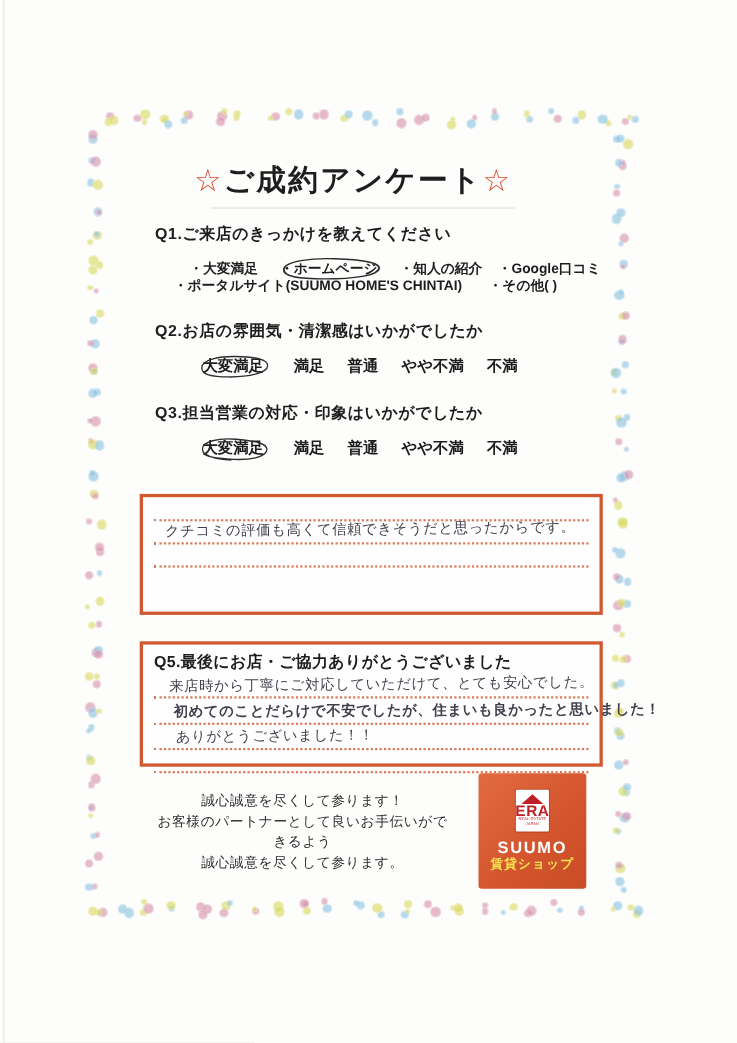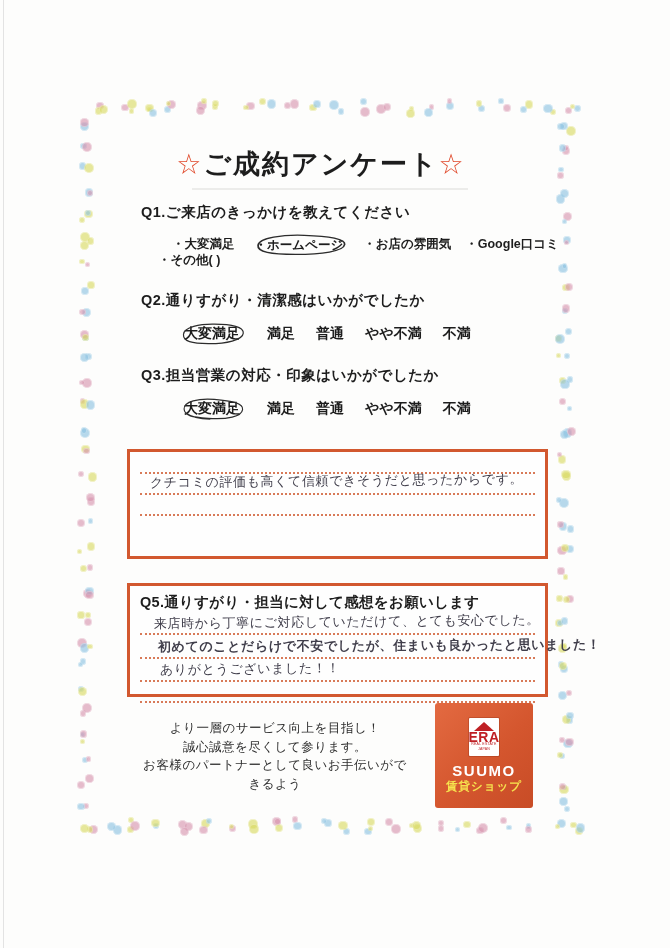--- a/index.html
+++ b/index.html
@@ -308,28 +308,29 @@
 
   <div class="q-heading" style="left:141px;top:203px;">Q1.ご来店のきっかけを教えてください</div>
   <div class="opt-row" style="left:172px;top:233px;gap:14px;">
     <span class="opt opt-sm">・大変満足</span>
     <span class="circle-wrap">
       <svg viewBox="0 0 100 30" preserveAspectRatio="none">
         <path d="M9,16 C10,6 34,2 55,3 C80,4 96,8 95,15 C94,24 72,28 46,28 C22,28 8,25 9,16 Z" fill="none" stroke="#2c2c2c" stroke-width="1.7"></path>
       </svg>
       <span class="opt opt-sm">・ホームページ</span>
     </span>
-    <span class="opt opt-sm">・お店の雰囲気</span>
+    <span class="opt opt-sm">・知人の紹介</span>
     <span class="opt opt-sm">・Google口コミ</span>
   </div>
   <div class="opt-row" style="left:158px;top:252px;gap:24px;">
+    <span class="opt opt-sm">・ポータルサイト(SUUMO HOME'S CHINTAI)</span>
     <span class="opt opt-sm">・その他(          )</span>
   </div>
 
-  <div class="q-heading" style="left:141px;top:291px;">Q2.通りすがり・清潔感はいかがでしたか</div>
+  <div class="q-heading" style="left:141px;top:291px;">Q2.お店の雰囲気・清潔感はいかがでしたか</div>
   <div class="opt-row" style="left:178px;top:322px;gap:21px;">
     <span class="circle-wrap">
       <svg viewBox="0 0 100 30" preserveAspectRatio="none" style="transform:rotate(-2deg);">
         <path d="M8,15 C9,5 33,2 54,3 C80,4 97,8 96,16 C95,25 70,29 44,28 C20,27 7,24 8,15 Z" fill="none" stroke="#2c2c2c" stroke-width="1.7"></path>
       </svg>
       <span class="opt opt-lg">大変満足</span>
     </span>
     <span class="opt opt-lg">満足</span>
     <span class="opt opt-lg">普通</span>
     <span class="opt opt-lg">やや不満</span>
@@ -352,37 +353,37 @@
 
   <div class="answer-box" style="left:127px;top:449px;width:421px;height:110px;">
     <div class="guide-row" style="height:12px;margin-top:2px;"></div>
     <div class="guide-row" style="height:19px;">
       <span class="hand" style="position:absolute;left:10px;bottom:1px;">クチコミの評価も高くて信頼できそうだと思ったからです。</span>
     </div>
     <div class="guide-row" style="height:19px;"></div>
   </div>
 
   <div class="answer-box" style="left:127px;top:583px;width:421px;height:114px;">
-    <div class="box-heading">Q5.通りすがり・担当に対して感想をお願いします</div>
+    <div class="box-heading">Q5.最後にお店・ご協力ありがとうございました</div>
     <div class="guide-row" style="height:20px;">
       <span class="hand" style="position:absolute;left:14px;bottom:0;">来店時から丁寧にご対応していただけて、とても安心でした。</span>
     </div>
     <div class="guide-row" style="height:22px;font-weight:bold;">
       <span class="hand" style="position:absolute;left:18px;bottom:1px;transform:rotate(-.3deg);">初めてのことだらけで不安でしたが、住まいも良かったと思いました！</span>
     </div>
     <div class="guide-row" style="height:21px;">
       <span class="hand" style="position:absolute;left:20px;bottom:1px;">ありがとうございました！！</span>
     </div>
     <div class="guide-row" style="height:19px;border-bottom-width:2px;"></div>
   </div>
 
   <div class="footer-block">
-    <div>より一層のサービス向上を目指し！</div>
+    <div>誠心誠意を尽くして参ります！</div>
+    <div>お客様のパートナーとして良いお手伝いができるよう</div>
     <div>誠心誠意を尽くして参ります。</div>
-    <div>お客様のパートナーとして良いお手伝いができるよう</div>
   </div>
 
   <div class="logo">
     <div class="era-box">
       <div class="era-roof"></div>
       <div class="era-word">ERA</div>
       <div class="era-sub">REAL ESTATE</div>
       <div class="era-sub">JAPAN</div>
     </div>
     <div class="lixil-word">SUUMO</div>

